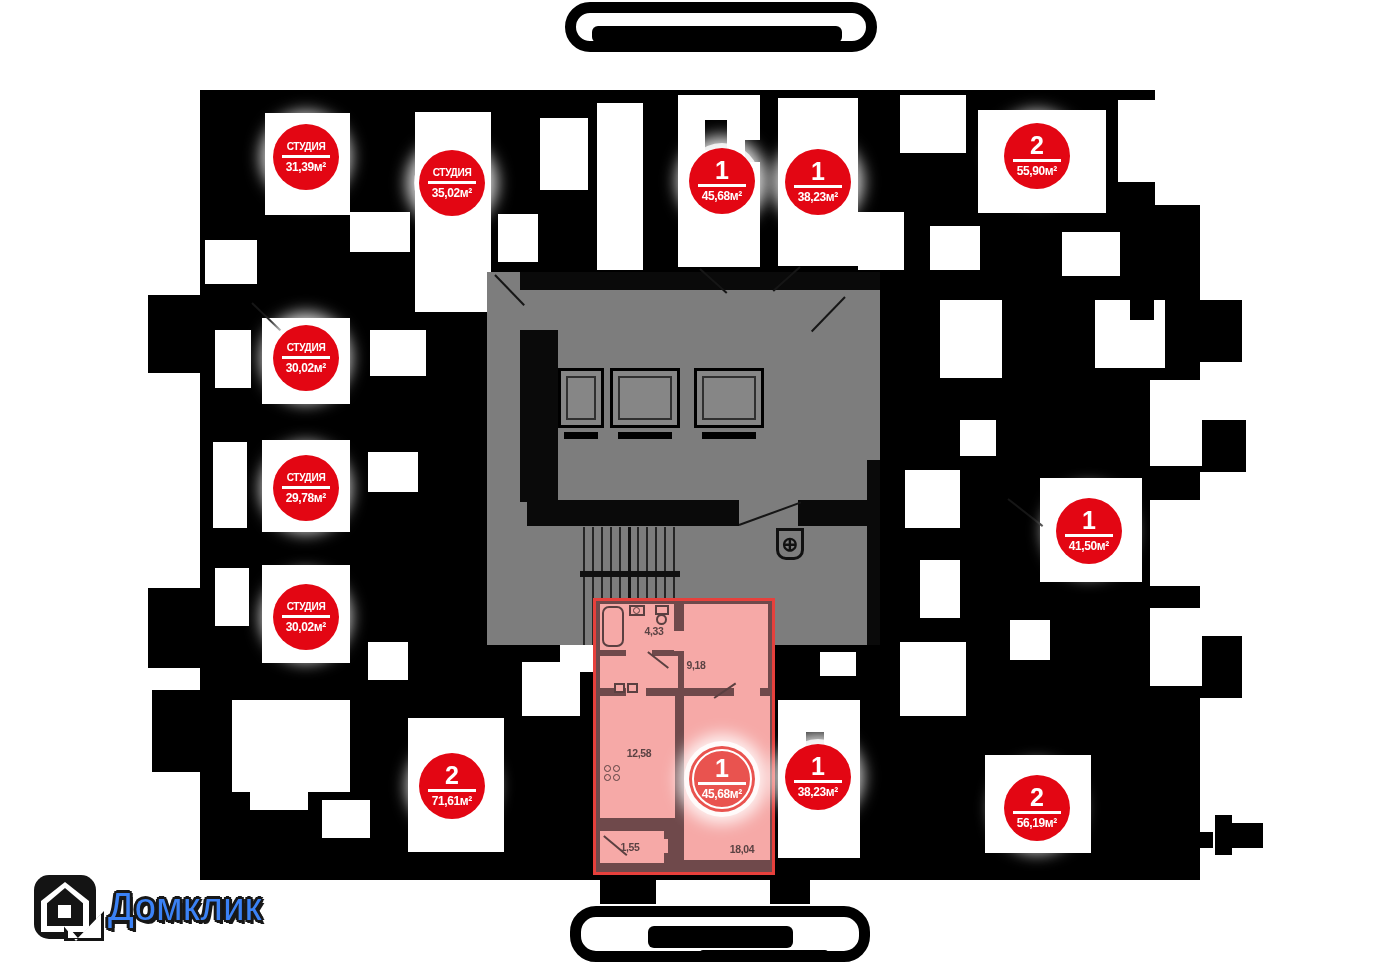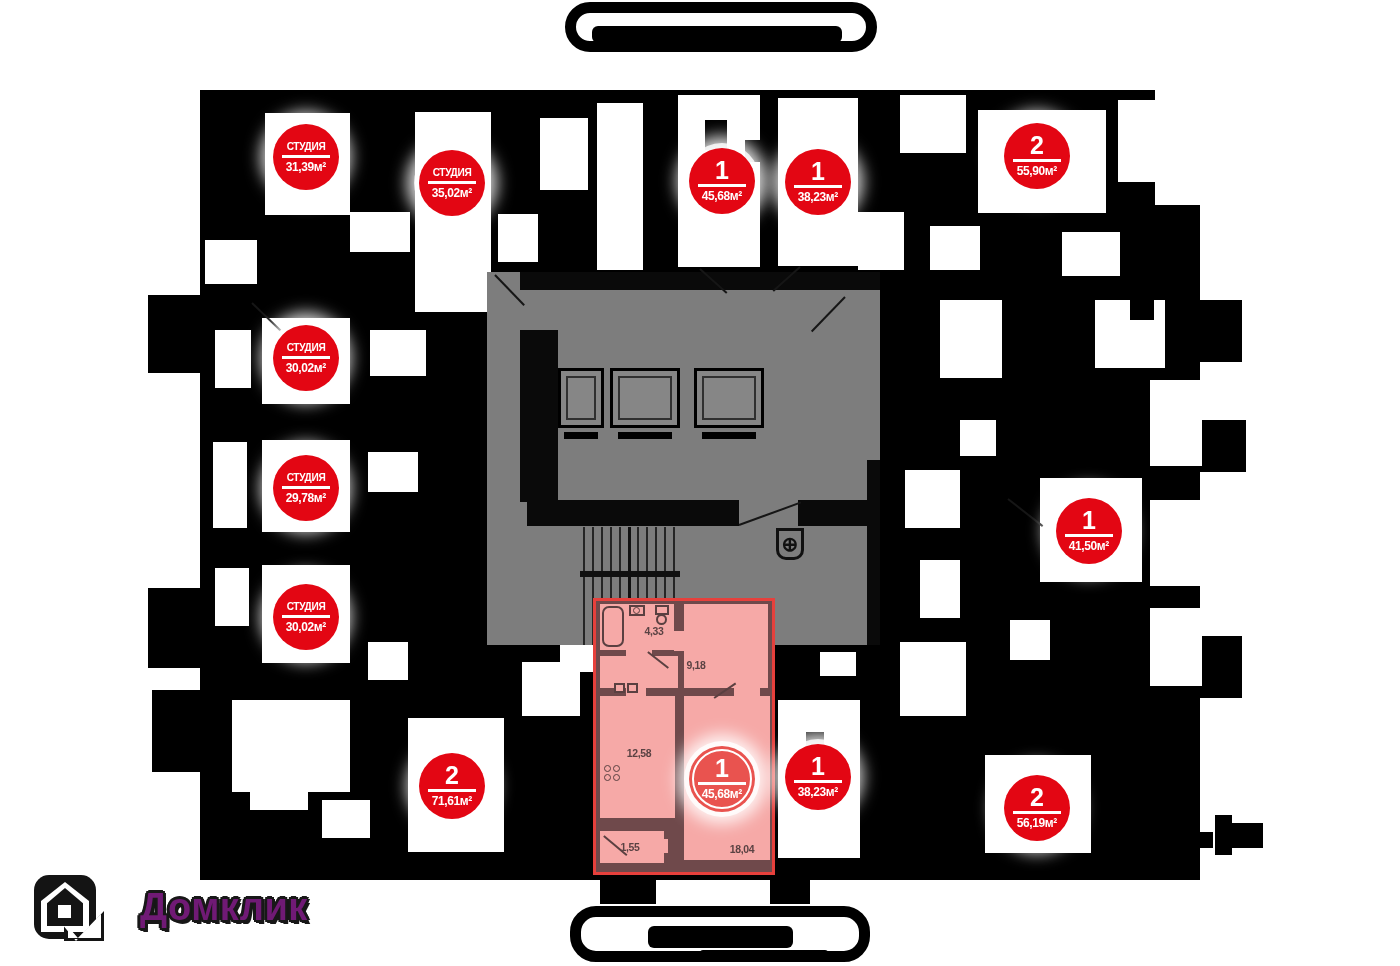--- a/index.html
+++ b/index.html
@@ -53,23 +53,23 @@
   .h-outer{position:absolute;inset:0;background:#141414;border-radius:15px;}
   .h-white{position:absolute;inset:7px;background:#fff;
            clip-path:polygon(50% 0,100% 38%,100% 100%,0 100%,0 38%);}
   .h-inner{position:absolute;inset:13px;background:#141414;
            clip-path:polygon(50% 0,100% 40%,100% 100%,0 100%,0 40%);}
   .h-win{position:absolute;left:24px;top:30px;width:13px;height:13px;background:#fff;}
   .h-chk-dark{position:absolute;right:-8px;bottom:-2px;width:40px;height:30px;background:#141414;
               clip-path:polygon(0 52%,30% 100%,100% 0,100% 100%,0 100%);}
   .h-chk{position:absolute;right:-5px;bottom:1px;width:33px;height:24px;background:#fff;
          clip-path:polygon(0 52%,30% 100%,100% 0,100% 100%,0 100%);}
-  #logo-text{font-size:38px;font-weight:bold;color:#701a75;letter-spacing:0.5px;
+  #logo-text{font-size:38px;font-weight:normal;color:#3b82f6;letter-spacing:0.5px;
      text-shadow:-2px -2px 0 #181818,2px -2px 0 #181818,-2px 2px 0 #181818,2px 2px 0 #181818,
-                 -3px 0 0 #181818,3px 0 0 #181818,0 -3px 0 #181818,0 3px 0 #181818,3px 4px 0 #181818;margin-left:32px;}
+                 -3px 0 0 #181818,3px 0 0 #181818,0 -3px 0 #181818,0 3px 0 #181818,3px 4px 0 #181818;}
   .northmark{position:absolute;background:#000;z-index:5;}
 </style>
 </head>
 <body>
 
 <div id="canvas">
 
   <div id="walls-layer">
       <div class="wall" style="left: 200px; top: 90px; width: 1000px; height: 200px;"></div>
       <div class="wall" style="left: 200px; top: 290px; width: 280px; height: 590px;"></div>

